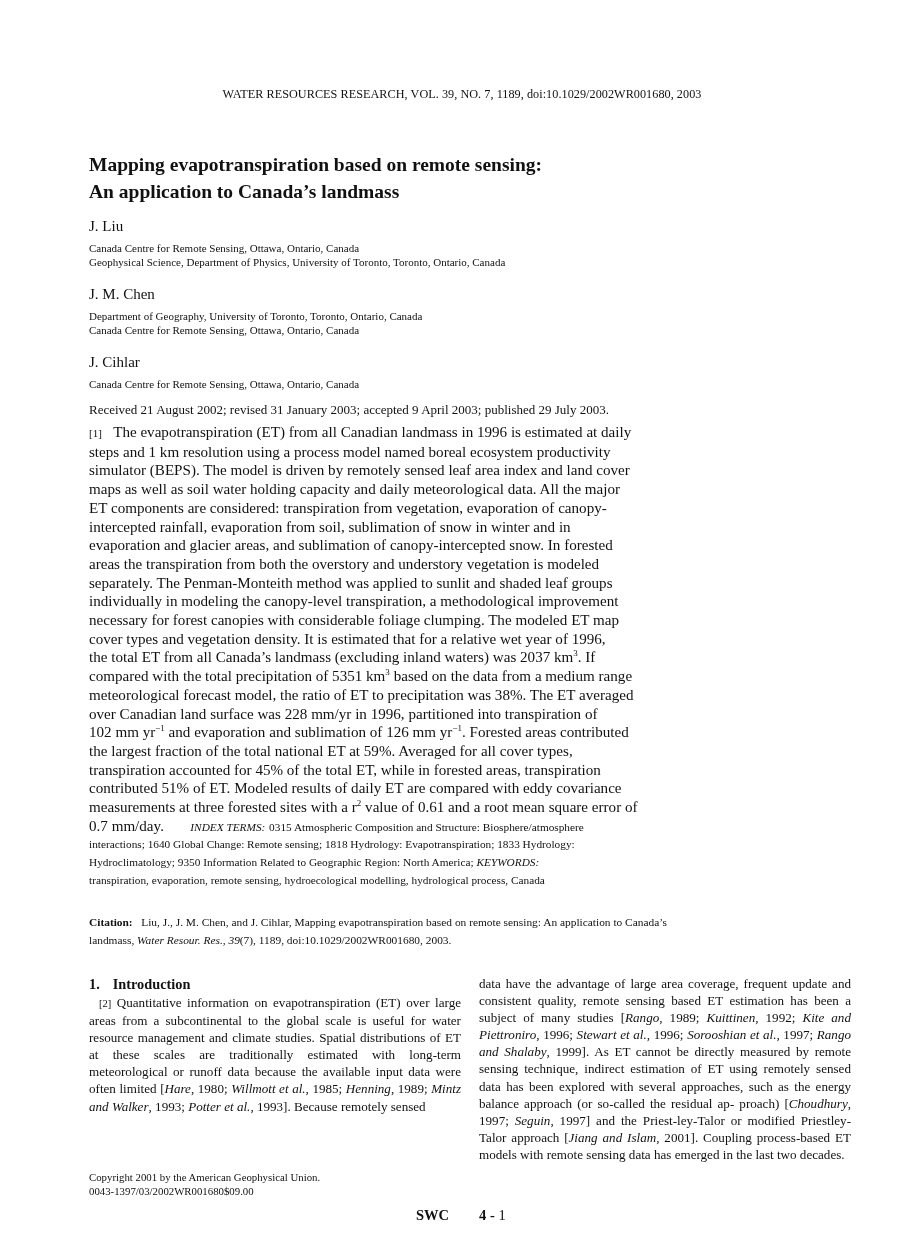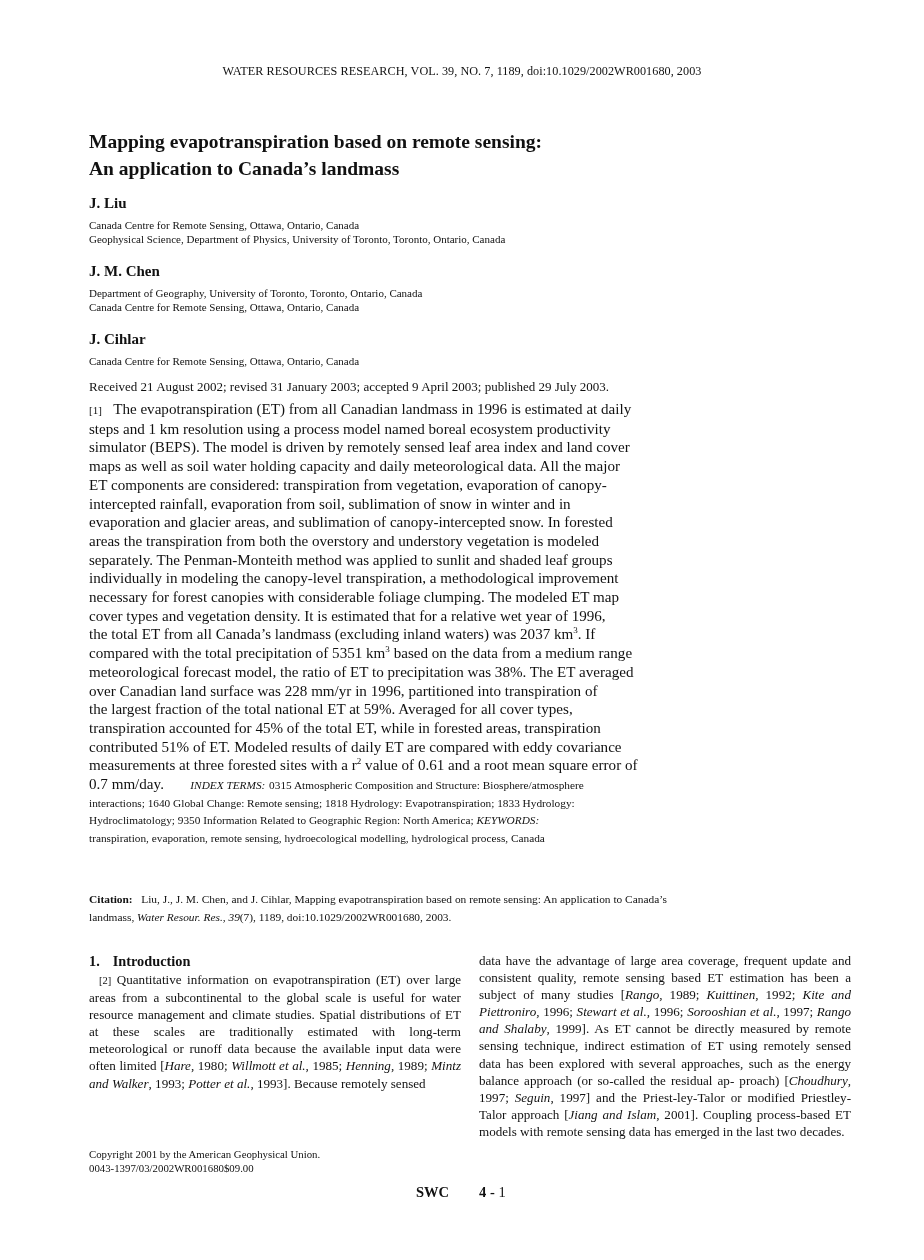--- a/index.html
+++ b/index.html
@@ -1,20 +1,20 @@
 <!DOCTYPE html>
 <html><head>
 <meta charset="utf-8">
 <style>
   html, body { margin: 0; padding: 0; background: #ffffff; }
   body { width: 924px; height: 1260px; position: relative; overflow: hidden; color: #111; font-family: "Liberation Serif", "DejaVu Serif", serif; }
-  .abs { position: absolute; }
+  .abs { position: absolute; margin-top: 23px; }
   .header { left: 0; width: 924px; top: 64px; text-align: center; font-size: 12.2px; letter-spacing: 0.05px; }
   .title { left: 89px; top: 128px; font-weight: bold; font-size: 19.5px; line-height: 27px; }
-  .author { left: 89px; font-size: 15px; font-weight: bold; }
+  .author { left: 89px; font-size: 15px; }
   .affil { left: 89px; font-size: 11px; line-height: 13.5px; }
   .received { left: 89px; top: 379px; font-size: 13px; }
   .abstract { left: 89px; top: 400px; width: 613px; font-size: 15.1px; line-height: 18.7px; text-align: left; }
   .abstract .pnum { font-size: 11px; }
   .abstract sup { font-size: 9px; line-height: 0; vertical-align: 6px; }
   .idx-inline { font-size: 11.3px; }
   .idx-line { display: block; font-size: 11.3px; line-height: 17.6px; }
   .citation { left: 89px; top: 890px; width: 752px; font-size: 11.4px; line-height: 18px; }
   .col { font-size: 13.1px; line-height: 17.1px; text-align: justify; }
   .col-left { left: 89px; top: 952px; width: 372px; }
@@ -69,20 +69,21 @@
   <div>evaporation and glacier areas, and sublimation of canopy-intercepted snow. In forested</div>
   <div>areas the transpiration from both the overstory and understory vegetation is modeled</div>
   <div>separately. The Penman-Monteith method was applied to sunlit and shaded leaf groups</div>
   <div>individually in modeling the canopy-level transpiration, a methodological improvement</div>
   <div>necessary for forest canopies with considerable foliage clumping. The modeled ET map</div>
   <div>cover types and vegetation density. It is estimated that for a relative wet year of 1996,</div>
   <div><span>the total ET from all Canada’s landmass (excluding inland waters) was 2037 km</span><sup>3</sup><span>. If</span></div>
   <div><span>compared with the total precipitation of 5351 km</span><sup>3</sup><span> based on the data from a medium range</span></div>
   <div>meteorological forecast model, the ratio of ET to precipitation was 38%. The ET averaged</div>
   <div>over Canadian land surface was 228 mm/yr in 1996, partitioned into transpiration of</div>
+  <div><span>102 mm yr</span><sup>−1</sup><span> and evaporation and sublimation of 126 mm yr</span><sup>−1</sup><span>. Forested areas contributed</span></div>
   <div>the largest fraction of the total national ET at 59%. Averaged for all cover types,</div>
   <div>transpiration accounted for 45% of the total ET, while in forested areas, transpiration</div>
   <div>contributed 51% of ET. Modeled results of daily ET are compared with eddy covariance</div>
   <div><span>measurements at three forested sites with a r</span><sup>2</sup><span> value of 0.61 and a root mean square error of</span></div>
   <div><span>0.7 mm/day.</span>&nbsp;&nbsp;&nbsp;&nbsp;&nbsp;&nbsp;&nbsp;<i class="idx-inline">INDEX TERMS:</i> <span class="idx-inline">0315 Atmospheric Composition and Structure: Biosphere/atmosphere</span></div>
   <span class="idx-line">interactions; 1640 Global Change: Remote sensing; 1818 Hydrology: Evapotranspiration; 1833 Hydrology:</span>
   <span class="idx-line"><span>Hydroclimatology; 9350 Information Related to Geographic Region: North America;</span> <i>KEYWORDS:</i></span>
   <span class="idx-line">transpiration, evaporation, remote sensing, hydroecological modelling, hydrological process, Canada</span>
 </div>
 

